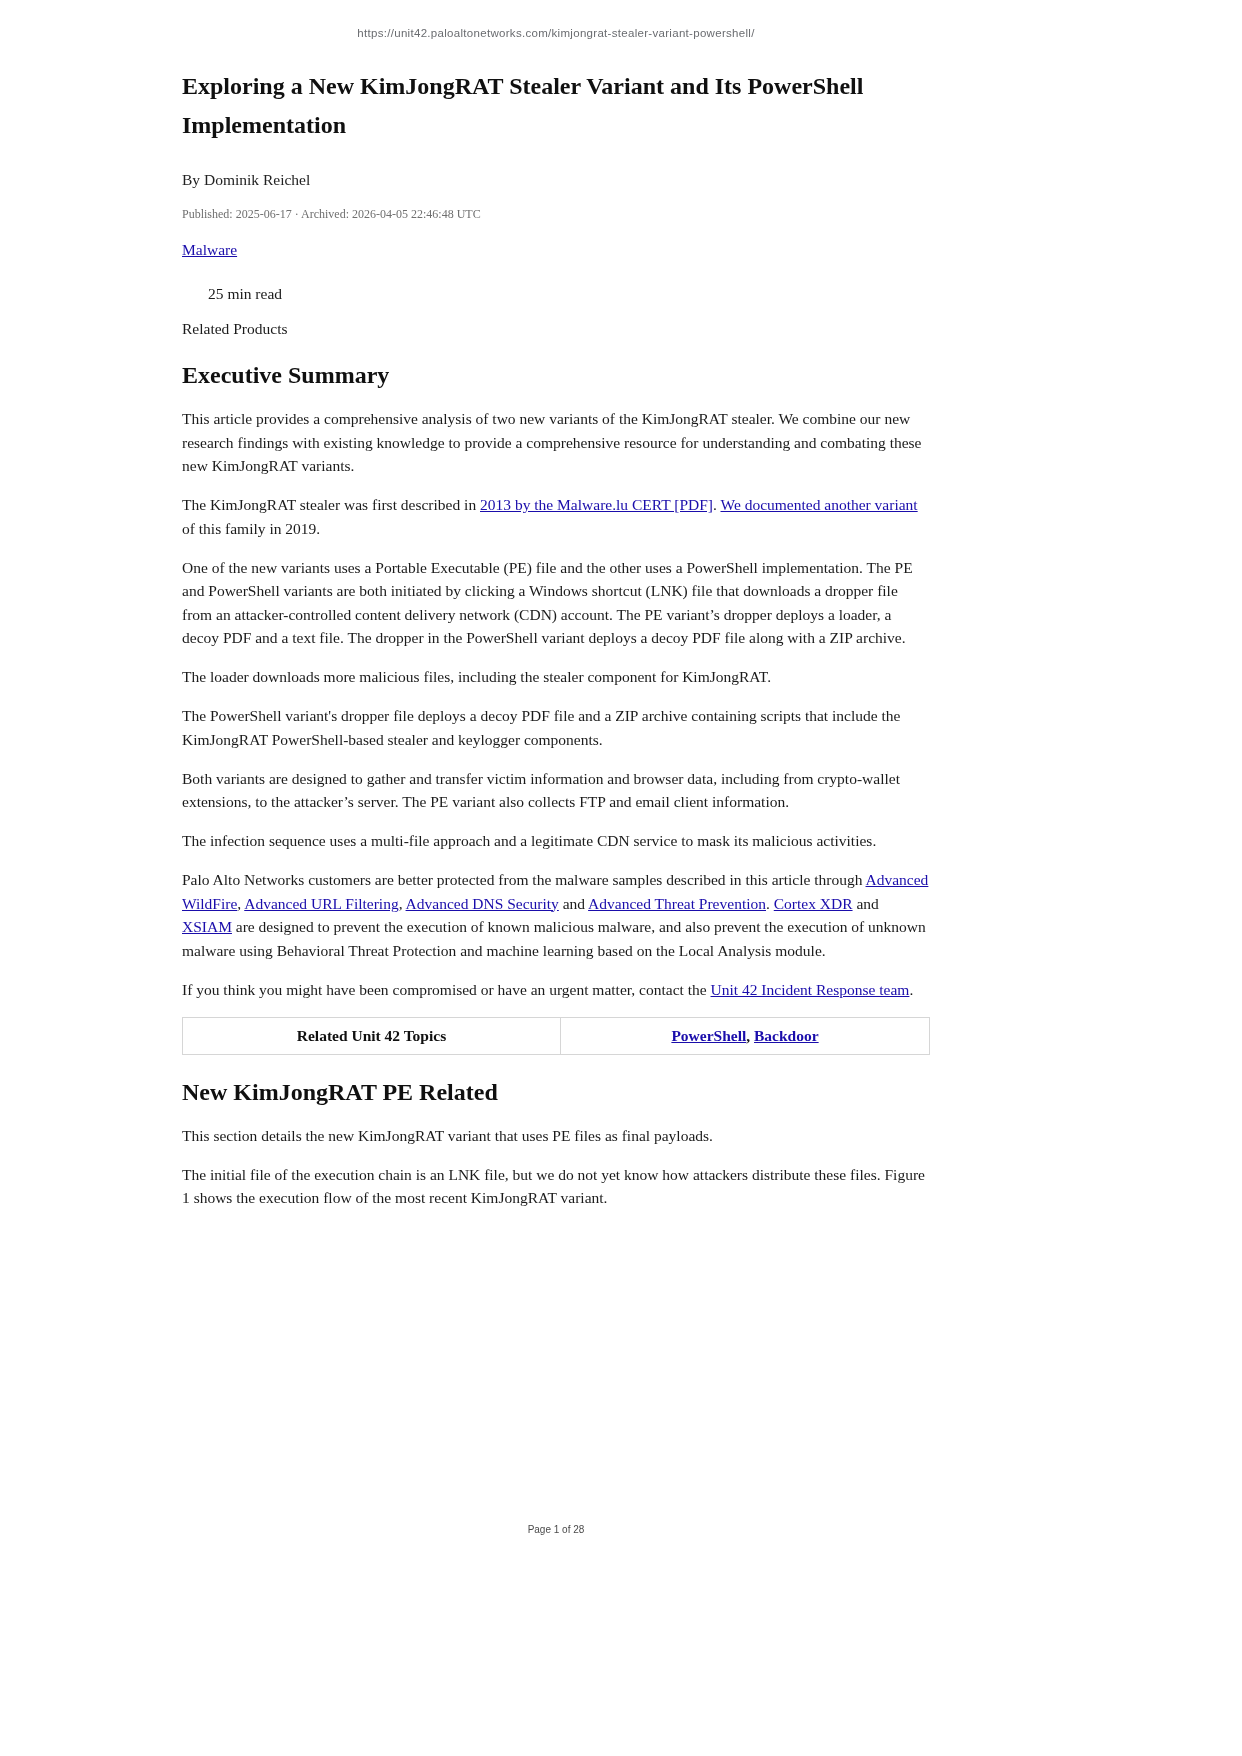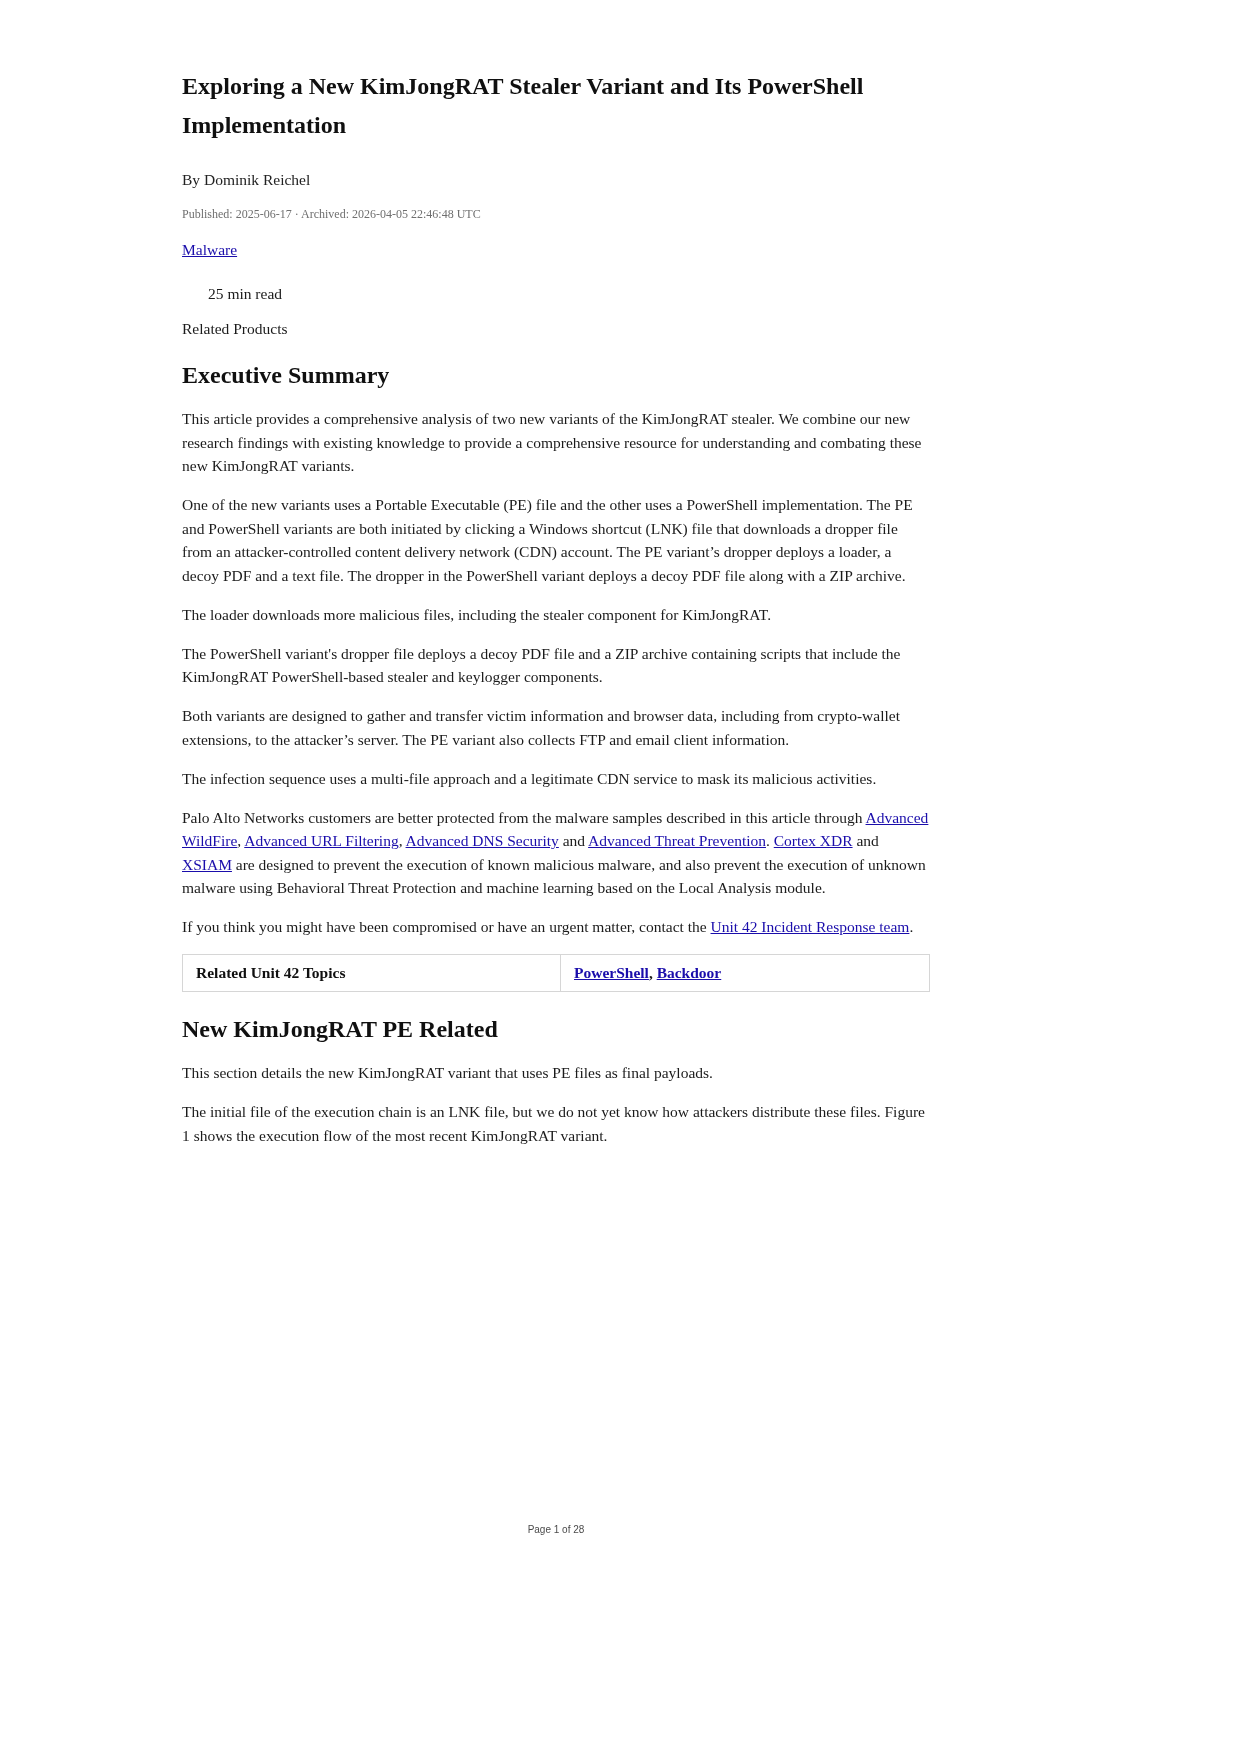--- a/index.html
+++ b/index.html
@@ -74,48 +74,51 @@
   table.topics-table {
     width: 100%;
     border-collapse: collapse;
     margin: 0 0 4px 0;
   }
   table.topics-table td {
     border: 1px solid var(--table-border, #d6d6d6);
     padding: 9px 13px;
     font-size: 15.5px;
     vertical-align: middle;
+    text-align: center;
   }
   td.topics-label { font-weight: 700; width: 378px; color: #101010; }
   td.topics-values { font-weight: 700; }
   td.topics-values a.lnk { font-weight: 700; }
 </style>
 </head>
 <body>
 
 <div class="page">
 
+  <div class="print-header">https://unit42.paloaltonetworks.com/kimjongrat-stealer-variant-powershell/</div>
 
   <div class="content">
 
     <h1 class="title">Exploring a New KimJongRAT Stealer Variant and Its PowerShell Implementation</h1>
 
     <p class="byline">By Dominik Reichel</p>
 
     <p class="meta">Published: 2025-06-17 · Archived: 2026-04-05 22:46:48 UTC</p>
 
     <p class="cat"><a class="lnk" href="#">Malware</a></p>
 
     <p class="readtime">25 min read</p>
 
     <p class="relprod">Related Products</p>
 
     <h2 class="section-heading">Executive Summary</h2>
 
     <p class="body"><span>This article provides a comprehensive analysis of two new variants of the KimJongRAT stealer. We combine our new research findings with existing knowledge to provide a comprehensive resource for understanding and combating these new KimJongRAT variants.</span></p>
+    <p class="body"><span>The KimJongRAT stealer was first described in </span><a class="lnk" href="#">2013 by the Malware.lu CERT [PDF]</a><span>. </span><a class="lnk" href="#">We documented another variant</a><span> of this family in 2019.</span></p>
     <p class="body"><span>One of the new variants uses a Portable Executable (PE) file and the other uses a PowerShell implementation. The PE and PowerShell variants are both initiated by clicking a Windows shortcut (LNK) file that downloads a dropper file from an attacker-controlled content delivery network (CDN) account. The PE variant’s dropper deploys a loader, a decoy PDF and a text file. The dropper in the PowerShell variant deploys a decoy PDF file along with a ZIP archive.</span></p>
     <p class="body"><span>The loader downloads more malicious files, including the stealer component for KimJongRAT.</span></p>
     <p class="body"><span>The PowerShell variant's dropper file deploys a decoy PDF file and a ZIP archive containing scripts that include the KimJongRAT PowerShell-based stealer and keylogger components.</span></p>
     <p class="body"><span>Both variants are designed to gather and transfer victim information and browser data, including from crypto-wallet extensions, to the attacker’s server. The PE variant also collects FTP and email client information.</span></p>
     <p class="body"><span>The infection sequence uses a multi-file approach and a legitimate CDN service to mask its malicious activities.</span></p>
     <p class="body"><span>Palo Alto Networks customers are better protected from the malware samples described in this article through </span><a class="lnk" href="#">Advanced WildFire</a><span>, </span><a class="lnk" href="#">Advanced URL Filtering</a><span>, </span><a class="lnk" href="#">Advanced DNS Security</a><span> and </span><a class="lnk" href="#">Advanced Threat Prevention</a><span>. </span><a class="lnk" href="#">Cortex XDR</a><span> and </span><a class="lnk" href="#">XSIAM</a><span> are designed to prevent the execution of known malicious malware, and also prevent the execution of unknown malware using Behavioral Threat Protection and machine learning based on the Local Analysis module.</span></p>
     <p class="body"><span>If you think you might have been compromised or have an urgent matter, contact the </span><a class="lnk" href="#">Unit 42 Incident Response team</a><span>.</span></p>
 
     <table class="topics-table">
       <tbody>

